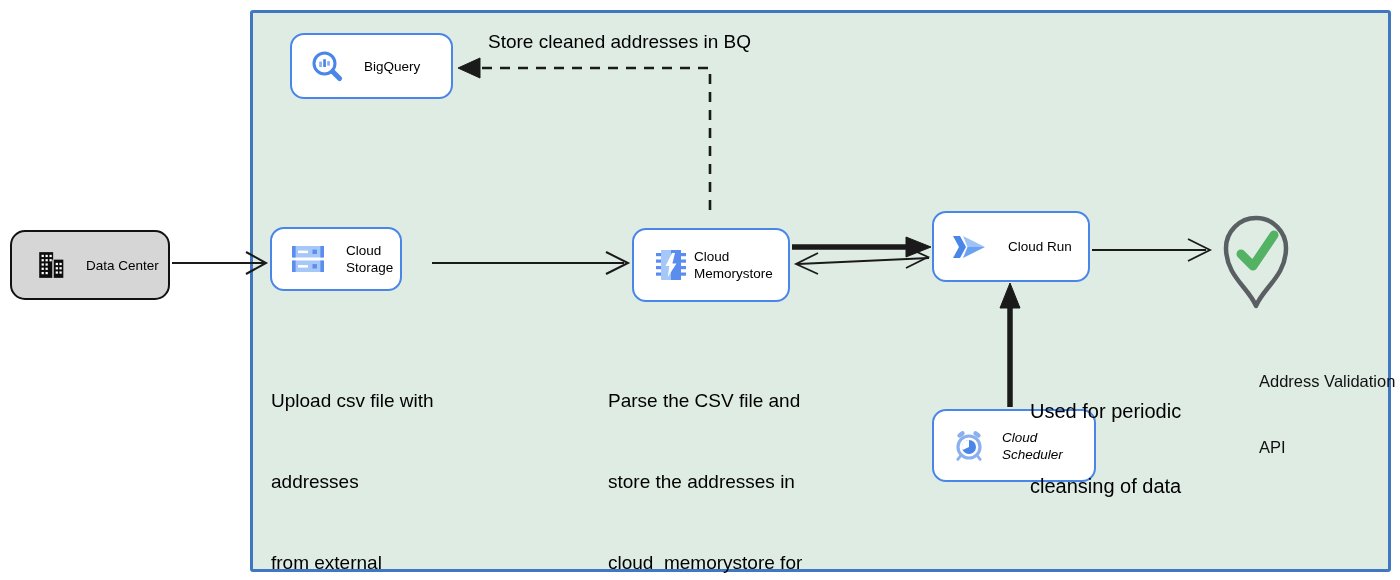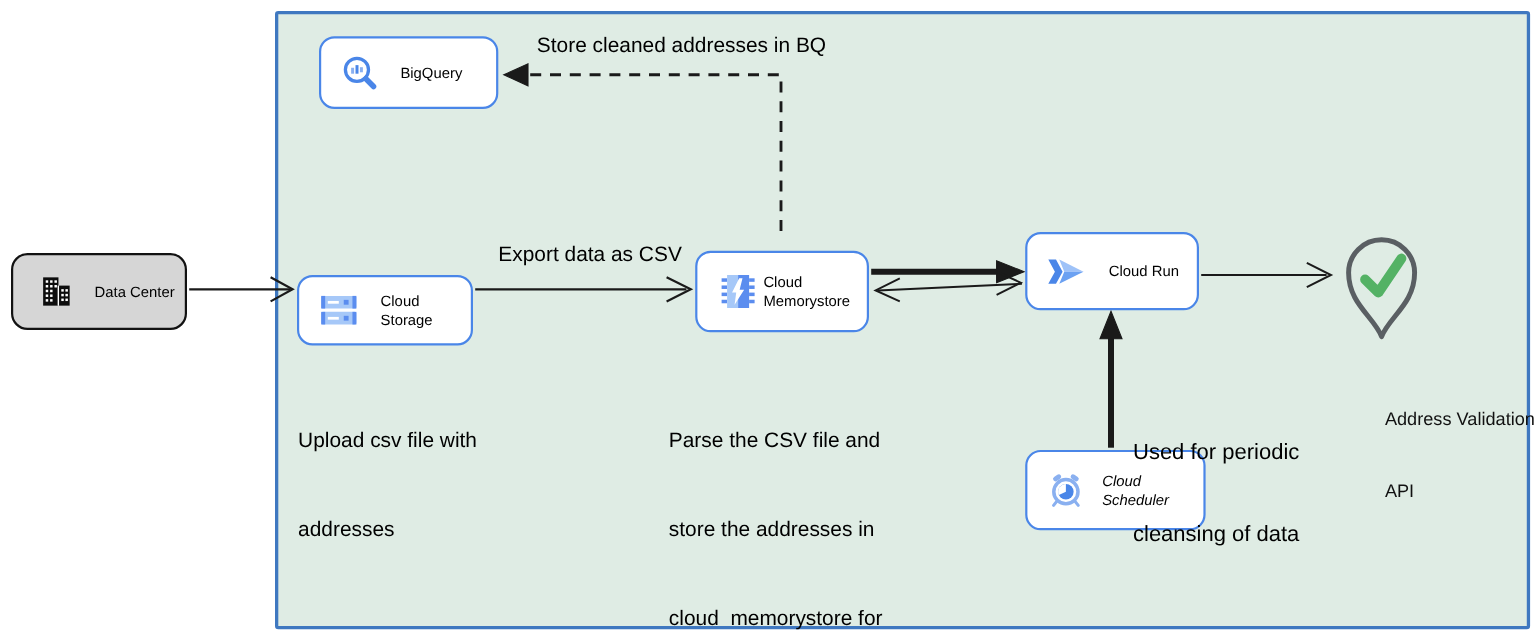--- a/index.html
+++ b/index.html
@@ -116,21 +116,21 @@
         <circle cx="14.5" cy="14.5" r="10.5" fill="#ffffff" stroke="#4a86e8" stroke-width="3"></circle>
         <rect x="9.2" y="12.6" width="2.7" height="5.4" fill="#8ab0f0"></rect>
         <rect x="13.2" y="10.2" width="2.7" height="7.8" fill="#4a86e8"></rect>
         <rect x="17.2" y="12.1" width="2.7" height="4.6" fill="#8ab0f0"></rect>
         <line x1="22.6" y1="22.6" x2="29.6" y2="29.6" stroke="#4a86e8" stroke-width="5" stroke-linecap="round"></line>
       </svg>
     </span>
     <span class="node-label">BigQuery</span>
   </div>
 
-  <div class="node" style="left:270px; top:250px; width:160px; height:64px;">
+  <div class="node" style="left:270px; top:227px; width:132px; height:64px;">
     <span class="icon">
       <svg width="36" height="30" viewBox="0 0 36 30">
         <g>
           <rect x="2" y="2" width="32" height="11.5" rx="1.5" fill="#a6c8f8"></rect>
           <rect x="2" y="2" width="3.6" height="11.5" fill="#5b8def"></rect>
           <rect x="30.4" y="2" width="3.6" height="11.5" fill="#5b8def"></rect>
           <rect x="8" y="6.6" width="10" height="2.5" fill="#ffffff"></rect>
           <rect x="22.5" y="5.6" width="4.4" height="4.4" fill="#5b8def"></rect>
         </g>
         <g>
@@ -203,25 +203,25 @@
       </svg>
     </span>
   </div>
   <div class="pin-label" style="left:1239px; top:326px;">
     <div>Address Validation</div>
     <div>API</div>
   </div>
 
   <div class="edge-label" style="left:488px; top:31px;">Store cleaned addresses in BQ</div>
 
-  <div class="edge-label" style="left:453px; top:221px;">Export data as CSV</div>
 
   <div class="note" style="left:271px; top:333px;">
     <div>Upload csv file with</div>
     <div>addresses</div>
+    <div>from external</div>
     
   </div>
 
   <div class="note" style="left:608px; top:333px;">
     <div>Parse the CSV file and</div>
     <div>store the addresses in</div>
     <div>cloud  memorystore for</div>
     
   </div>
 

